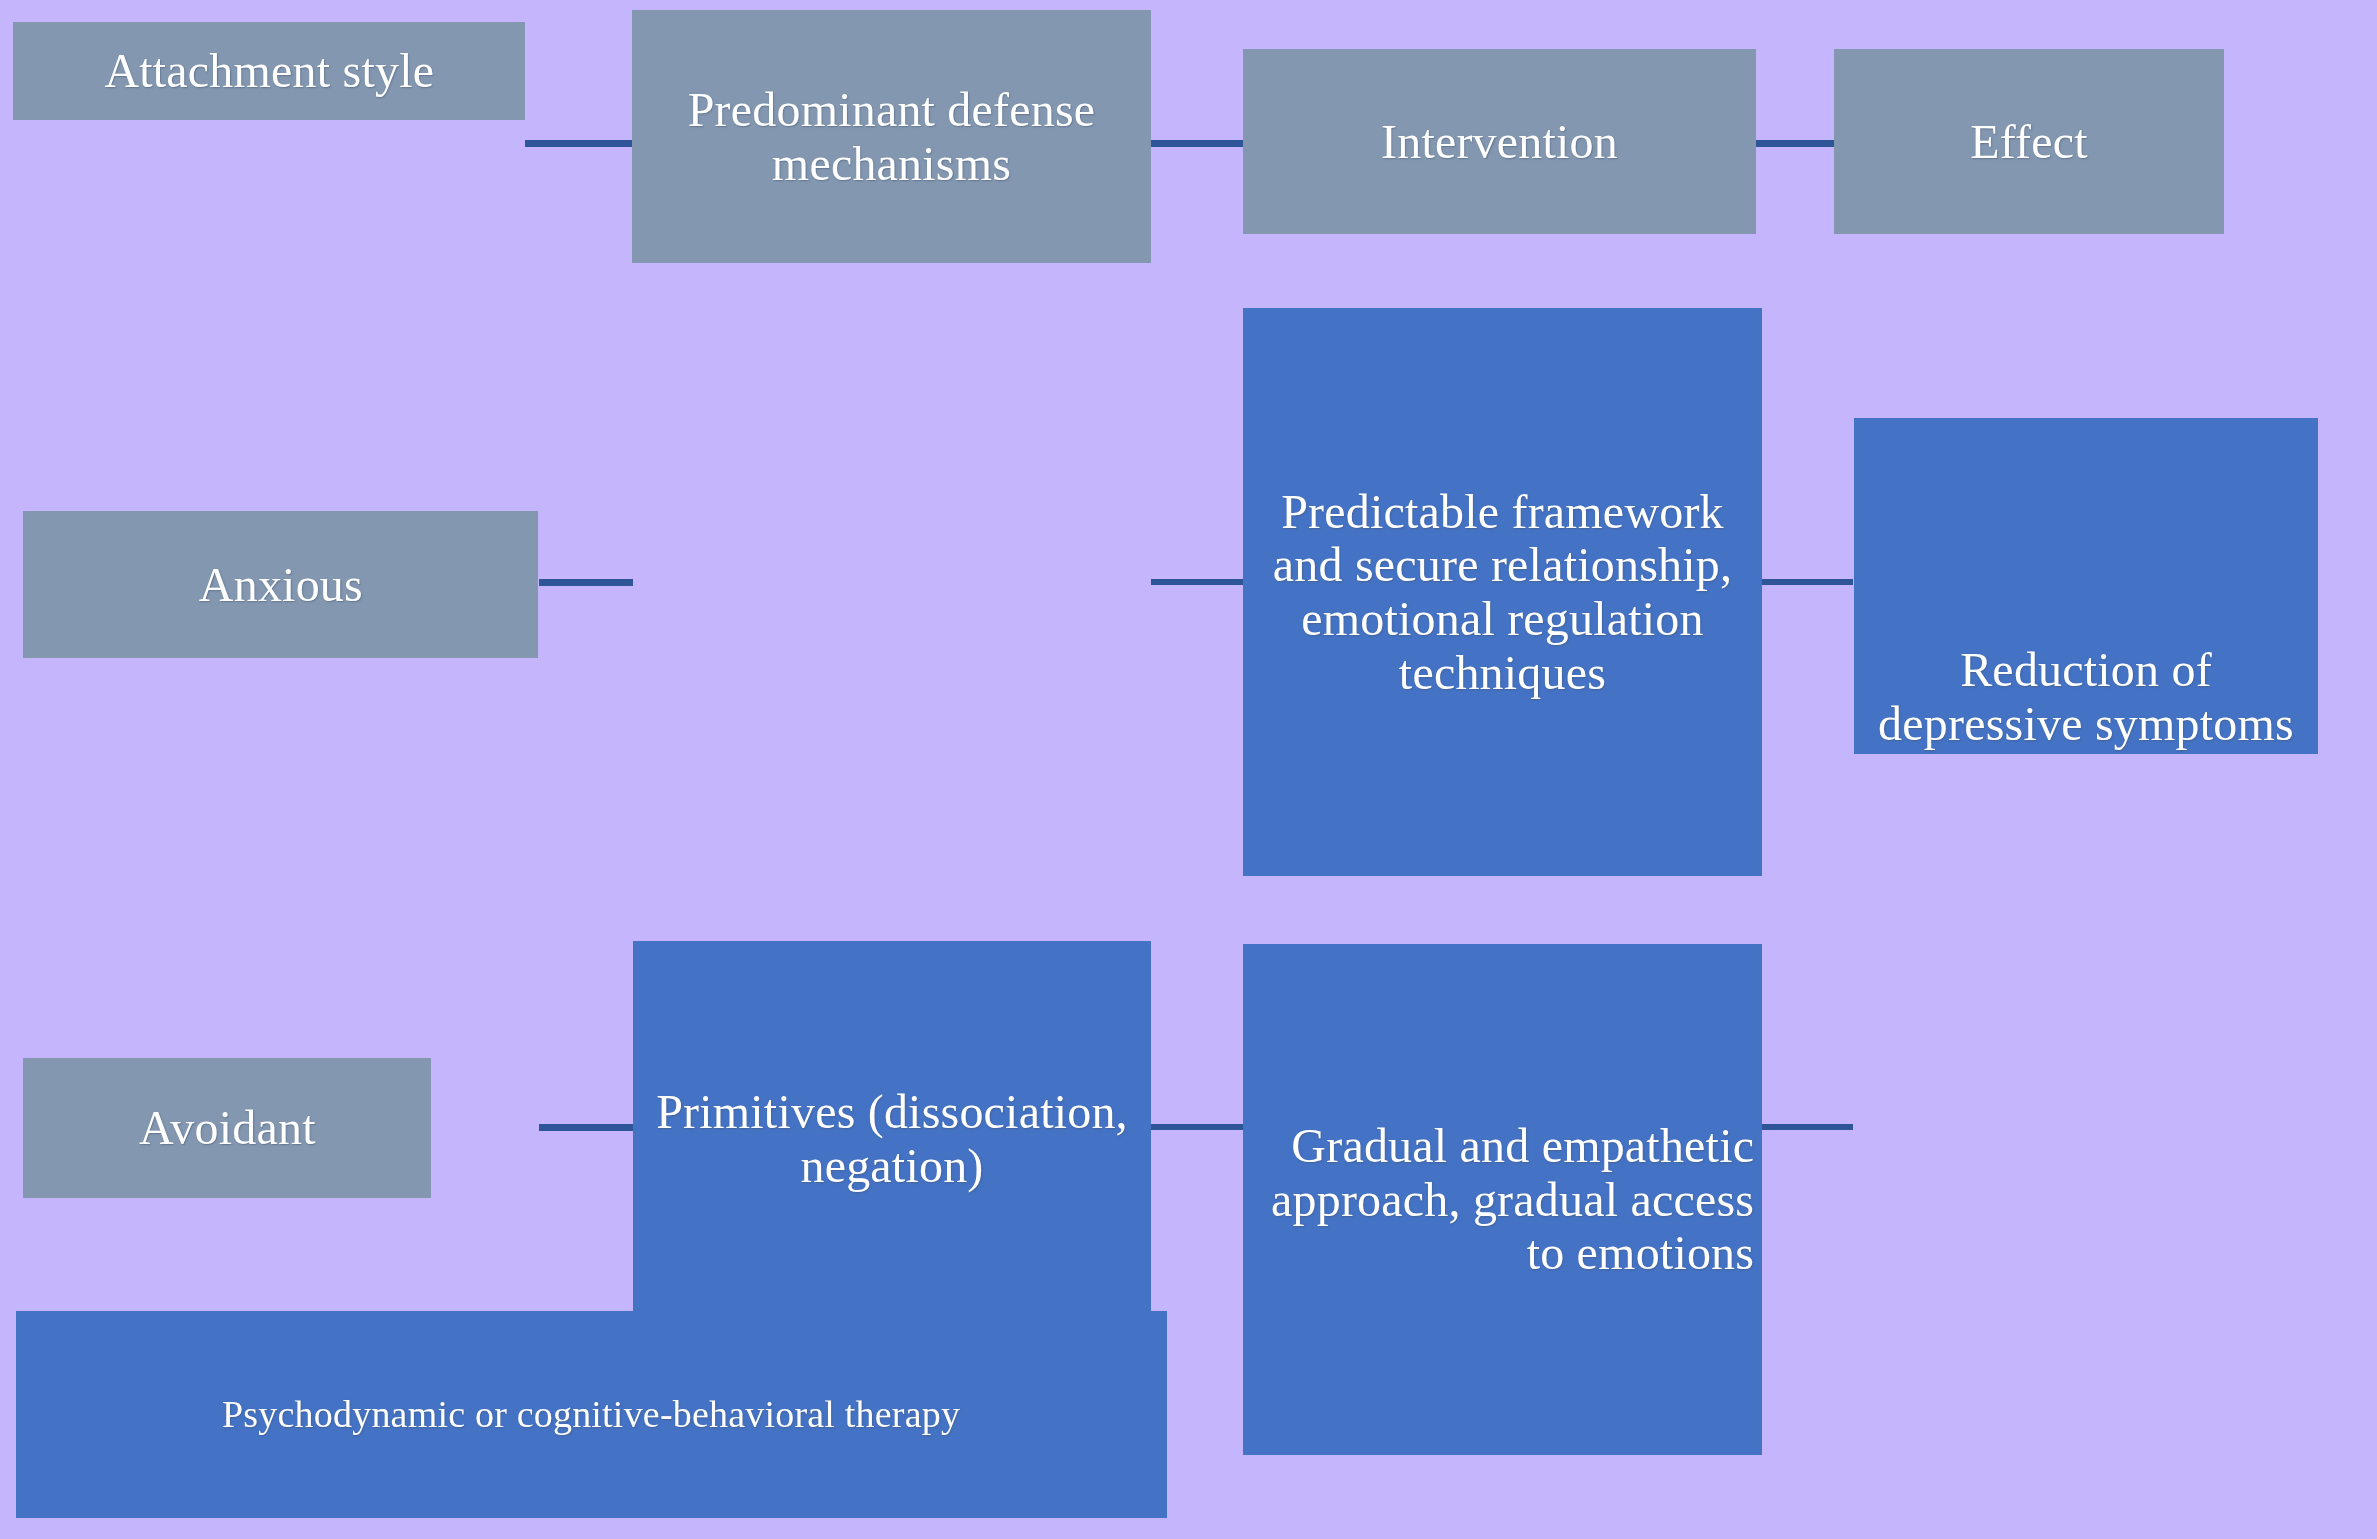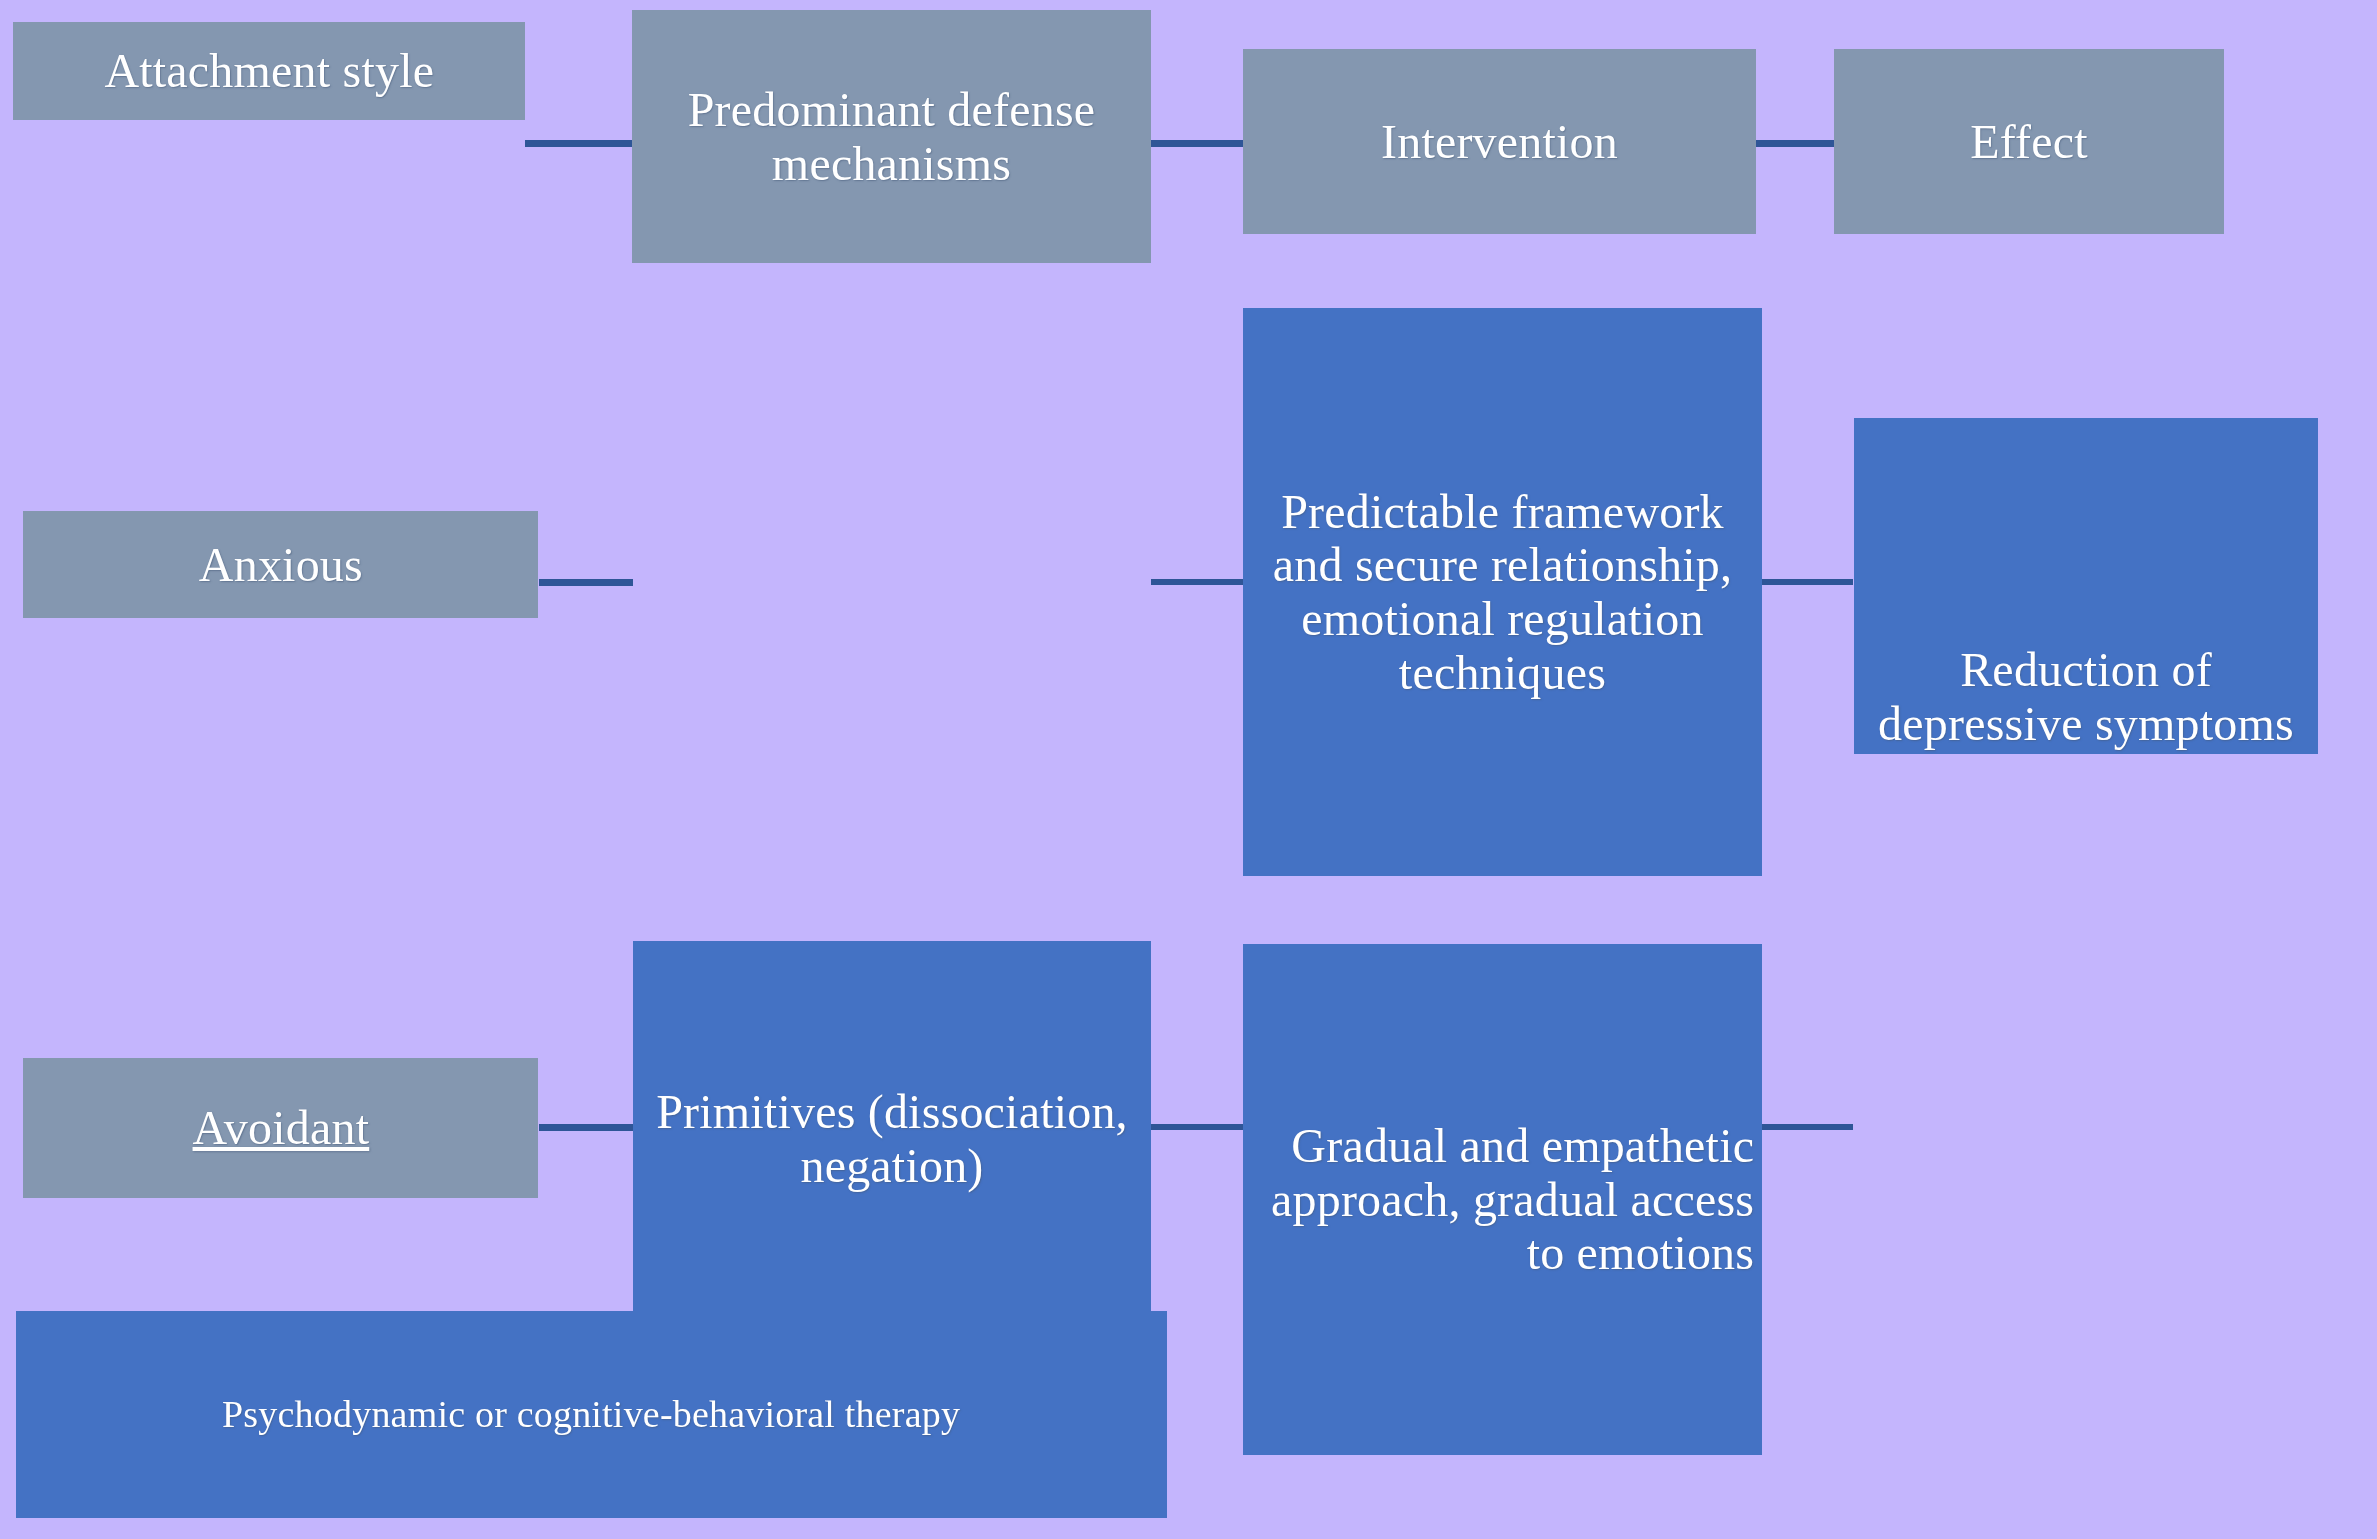--- a/index.html
+++ b/index.html
@@ -61,40 +61,40 @@
   <div class="node gray" style="left:1243px; top:49px; width:513px; height:185px; font-size:48px;">
     <span>Intervention</span>
   </div>
 
   <div class="connector" style="left:1756px; top:140px; width:78px;"></div>
 
   <div class="node gray" style="left:1834px; top:49px; width:390px; height:185px; font-size:48px;">
     <span>Effect</span>
   </div>
 
-  <div class="node gray" style="left:23.4px; top:511px; width:515px; height:107px; font-size:48px;">
+  <div class="node gray" style="left:23.4px; top:511px; width:515px; height:147px; font-size:48px;">
     <span>Anxious</span>
   </div>
 
   <div class="connector" style="left:539px; top:579px; width:94px;"></div>
 
 
   <div class="connector" style="left:1151px; top:579px; width:92px; height:5.5px;"></div>
 
   <div class="node blue" style="left:1243px; top:308px; width:519px; height:568px; font-size:48px;">
     <span>Predictable framework and secure relationship, emotional regulation techniques</span>
   </div>
 
   <div class="connector" style="left:1762px; top:579px; width:91px; height:5.5px;"></div>
 
   <div class="node blue" style="left:1854px; top:418px; width:464px; height:336px; font-size:48px;align-items:flex-end;">
     <span>Reduction of depressive symptoms</span>
   </div>
 
-  <div class="node gray" style="left:23.4px; top:1058px; width:515px; height:140px; font-size:48px;text-decoration:underline;">
+  <div class="node gray" style="left:23.4px; top:1058px; width:408px; height:140px; font-size:48px;">
     <span>Avoidant</span>
   </div>
 
   <div class="connector" style="left:539px; top:1124px; width:94px;"></div>
 
   <div class="node blue" style="left:633px; top:941px; width:518px; height:396px; font-size:48px;">
     <span>Primitives (dissociation, negation)</span>
   </div>
 
   <div class="connector" style="left:1151px; top:1124px; width:92px; height:5.5px;"></div>

